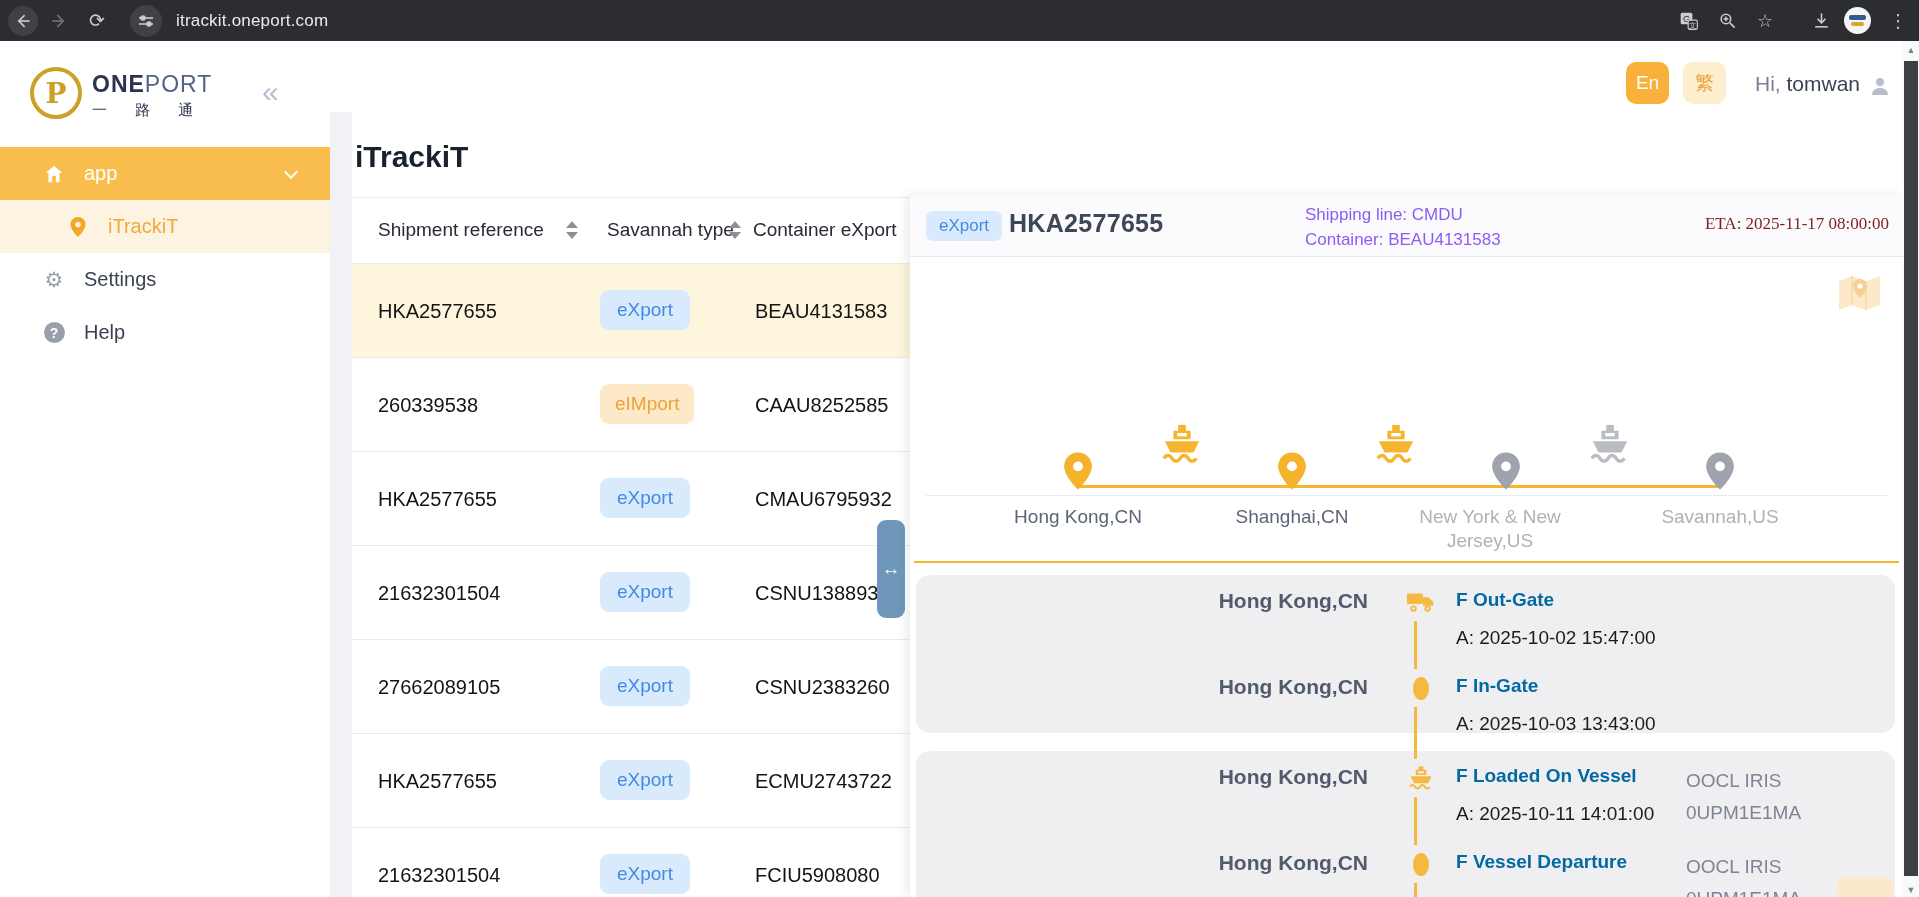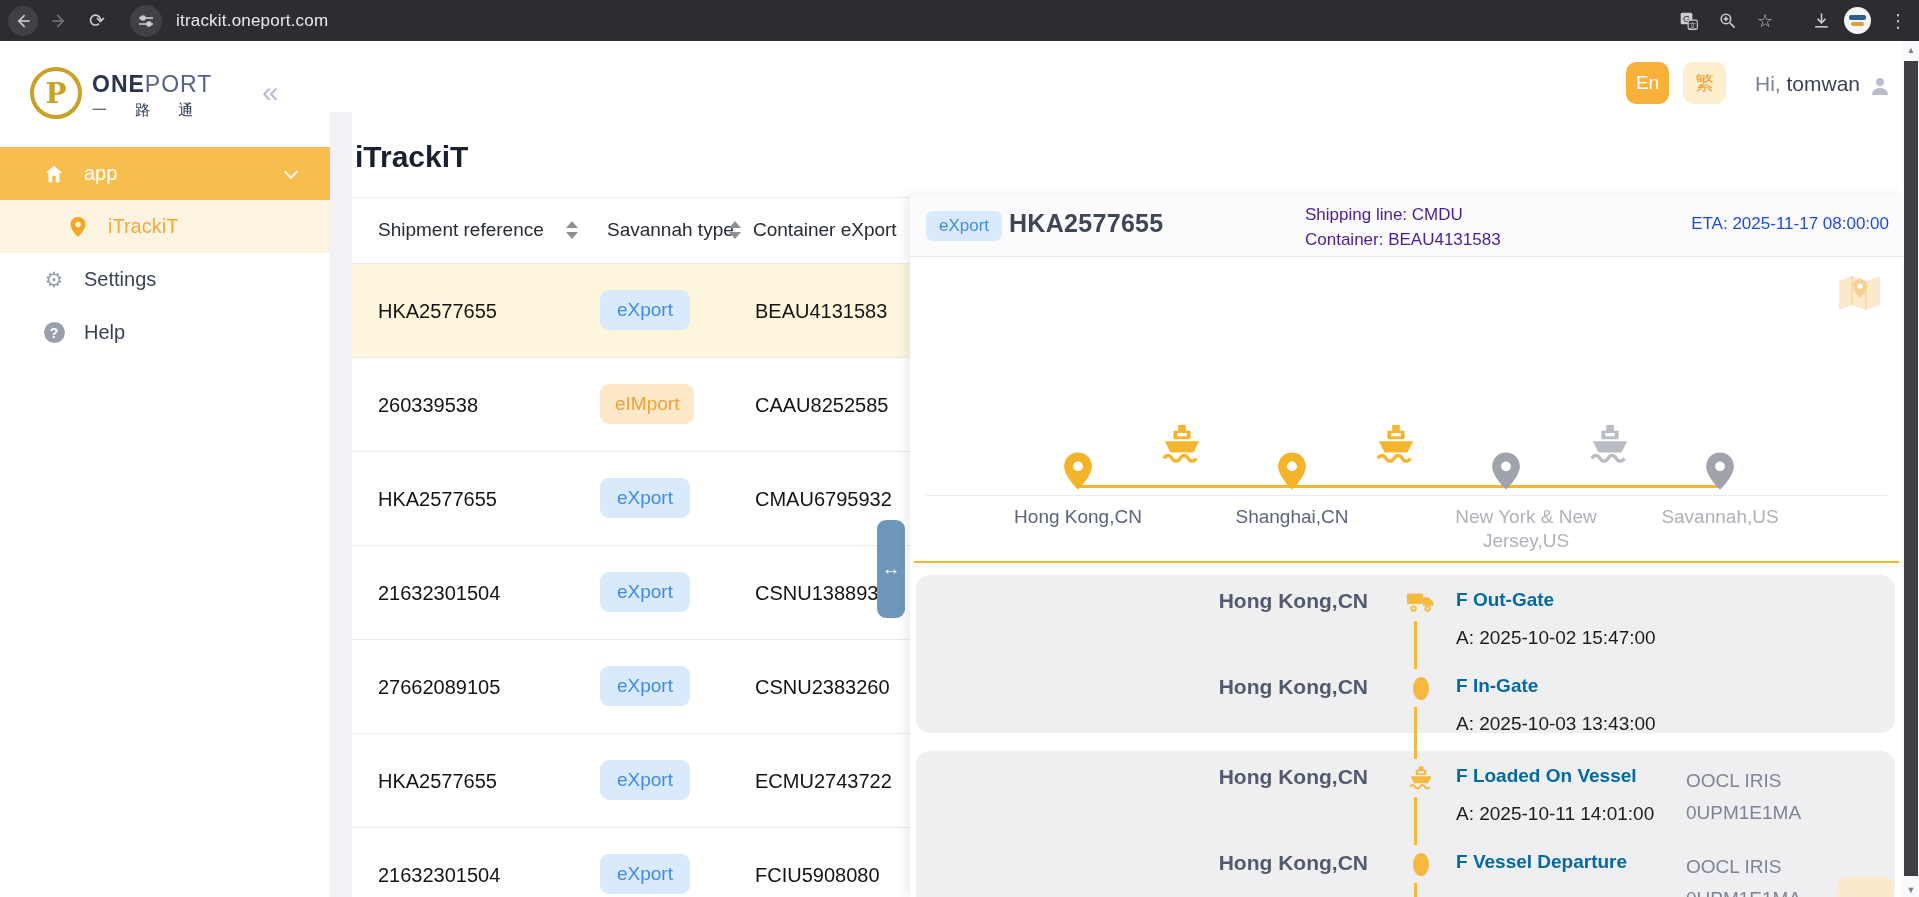--- a/index.html
+++ b/index.html
@@ -75,22 +75,22 @@
   .badge { position:absolute; left:248px; top:26px; min-width:90px; height:40px; padding:0 15px; border-radius:9px; font-size:19px; display:flex; align-items:center; justify-content:center; }
   .badge.export { background:#d8eafc; color:#418be4; }
   .badge.import { background:#fde8c8; color:#f0a23c; }
   
   .drag-handle { position:absolute; left:877px; top:520px; width:28px; height:98px; background:#6e97b9; border-radius:9px; z-index:4; display:flex; align-items:center; justify-content:center; color:#fff; font-size:19px; font-weight:bold; cursor:col-resize; }
   
   .panel { position:absolute; left:910px; top:195px; width:993px; height:702px; background:#fff; z-index:5; box-shadow:-4px 0 10px rgba(60,64,80,.10); overflow:hidden; }
   .p-header { position:absolute; left:0; top:0; width:100%; height:62px; background:#fbfbfd; border-bottom:1px solid #e6e8ec; }
   .p-badge { position:absolute; left:16px; top:16px; height:30px; padding:0 13px; background:#d8eafc; color:#418be4; font-size:17px; border-radius:7px; display:flex; align-items:center; }
   .p-ref { position:absolute; left:99px; top:14px; font-size:25px; font-weight:bold; color:#3e4657; letter-spacing:.3px; }
-  .p-info { position:absolute; left:395px; top:7px; font-size:17px; color:#4c1d95; line-height:25px; }
-  .p-eta { position:absolute; right:14px; top:19px; font-size:17px; color:#1d4ed8; }
+  .p-info { position:absolute; left:395px; top:7px; font-size:17px; color:#8b5cf6; line-height:25px; }
+  .p-eta { position:absolute; right:14px; top:19px; font-size:17px; color:#7f1d1d;font-family:Liberation Serif, serif; }
   .map-ico { position:absolute; right:20px; top:76px; }
   
   .route { position:absolute; left:0; top:120px; width:100%; height:170px; }
   .r-line { position:absolute; left:168px; top:170px; width:640px; height:3px; background:#f5b52e; }
   .pin { position:absolute; top:136px; width:38px; height:40px; margin-left:-19px; }
   .ship { position:absolute; top:108px; width:46px; height:42px; margin-left:-23px; }
   .stop-label { position:absolute; top:190px; width:200px; margin-left:-100px; text-align:center; font-size:19px; line-height:24px; color:#5b6478; }
   .stop-label.inactive { color:#aeb2b8; }
   
   .p-divider { position:absolute; left:16px; right:16px; top:300px; border-top:1px solid #e8eaee; }
@@ -358,21 +358,21 @@
       </span>
       <span class="pin" style="left:810px">
         <svg width="38" height="40" viewBox="0 0 24 26" fill="#9fa3ab">
             <path d="M12 1 C7 1 3 5 3 10 c0 6.5 9 15 9 15 s9 -8.5 9 -15 C21 5 17 1 12 1 Z"></path>
             <circle cx="12" cy="10" r="3.2" fill="#fff"></circle>
           </svg>
       </span>
 
       <span class="stop-label" style="left:168px">Hong Kong,CN</span>
       <span class="stop-label" style="left:382px">Shanghai,CN</span>
-      <span class="stop-label inactive" style="left:616px">New York &amp; New Jersey,US</span>
+      <span class="stop-label inactive" style="left:580px">New York &amp; New Jersey,US</span>
       <span class="stop-label inactive" style="left:810px">Savannah,US</span>
     </div>
 
     <div class="p-divider"></div>
     <div class="p-underline"></div>
     <div class="vline"></div>
 
     <div class="ev-card card1">
       <div class="event" style="top:14px">
         <span class="ev-loc">Hong Kong,CN</span>

